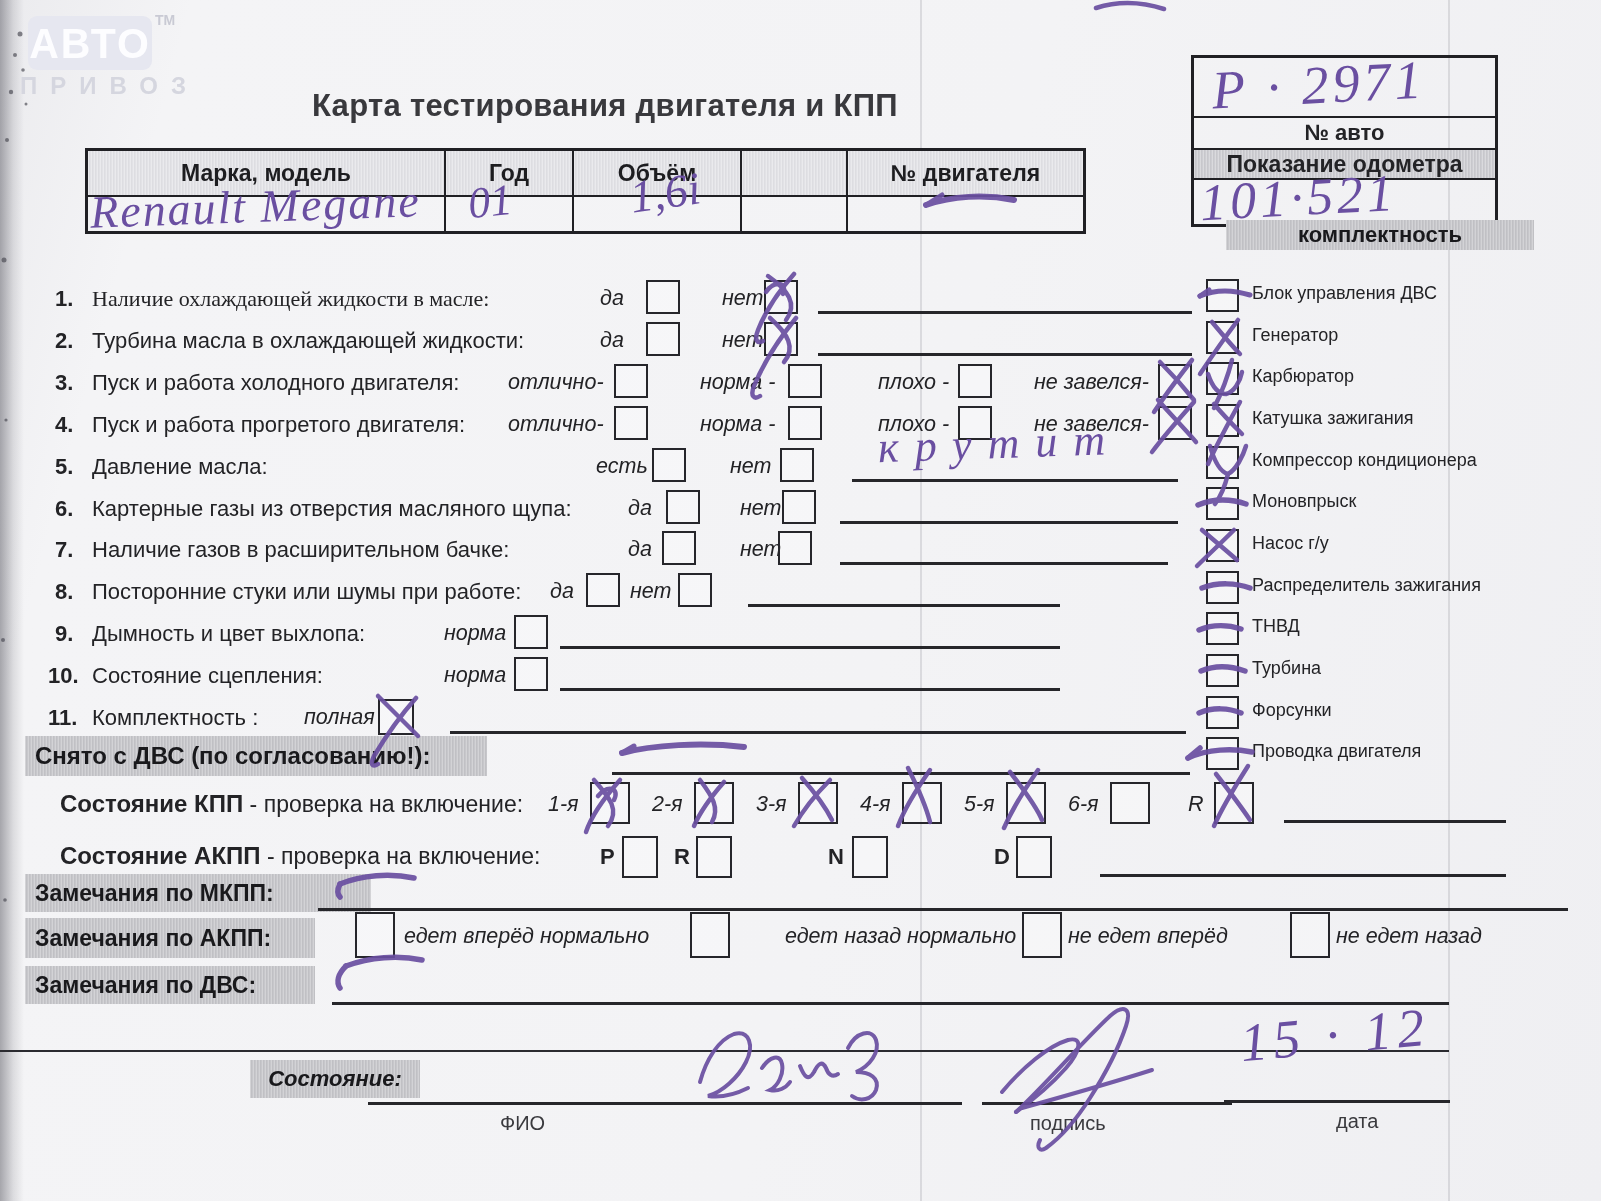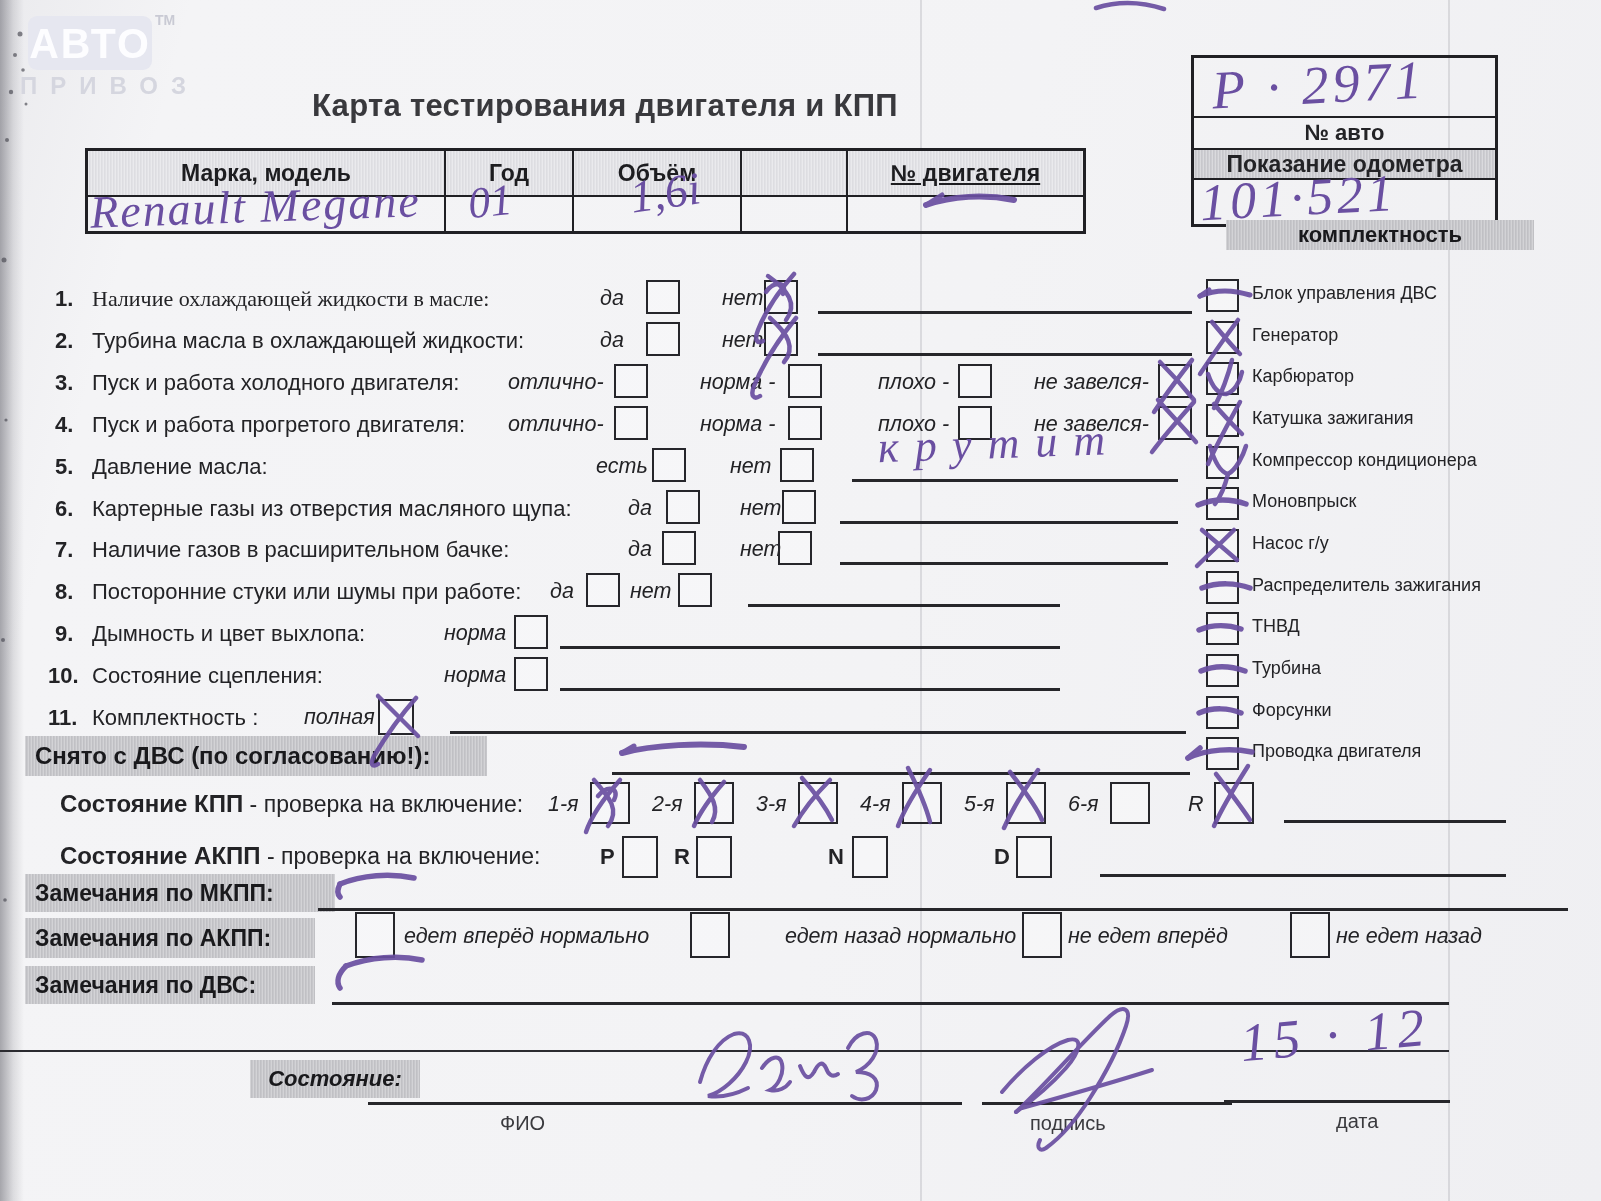--- a/index.html
+++ b/index.html
@@ -17,21 +17,21 @@
      background:#e6e7f0;display:flex;align-items:center;justify-content:center;}
   .logo-word{color:#fdfdff;font-weight:bold;font-size:41px;letter-spacing:2px;transform:scaleY(1.05);}
   .logo-tm{position:absolute;left:155px;top:12px;color:#c9cad4;font-size:14px;font-weight:bold;}
   .logo-sub{position:absolute;left:20px;top:72px;color:#d5d6df;font-size:24px;font-weight:bold;letter-spacing:13px;}
   
   .title{position:absolute;left:312px;top:88px;font-size:31px;font-weight:bold;color:#39393d;letter-spacing:.3px;}
   
   .vt{position:absolute;left:85px;top:148px;width:1001px;height:86px;border:3px solid #202024;
       display:grid;grid-template-columns:358px 128px 168px 106px 1fr;grid-template-rows:46px 1fr;box-sizing:border-box;}
   .vt>div{border-right:2.5px solid #202024;box-sizing:border-box;}
-  .vt>div:nth-child(5n){border-right:none;text-decoration:underline;}
+  .vt>div:nth-child(5n){border-right:none;}
   .vt .th{border-bottom:2.5px solid #202024;display:flex;align-items:center;justify-content:center;
       font-weight:bold;font-size:23px;color:#1d1d20;background:#e2e2e6;
       background-image:repeating-linear-gradient(90deg,rgba(255,255,255,.28) 0 1px,rgba(0,0,0,.025) 1px 2px,rgba(0,0,0,0) 2px 3px);}
   
   .od{position:absolute;left:1191px;top:55px;width:307px;height:172px;border:3px solid #202024;box-sizing:border-box;}
   .od .r1{height:58px;border-bottom:2.5px solid #202024;}
   .od .r2{height:30px;border-bottom:2.5px solid #202024;display:flex;align-items:center;justify-content:center;font-weight:bold;font-size:22px;}
   .od .r3{height:28px;border-bottom:2.5px solid #202024;display:flex;align-items:center;justify-content:center;
       font-weight:bold;font-size:23px;background:#cdcdd2;
       background-image:repeating-linear-gradient(90deg,rgba(255,255,255,.25) 0 1px,rgba(0,0,0,.03) 1px 2px,rgba(0,0,0,0) 2px 3px);}
@@ -246,21 +246,21 @@
   <span class="itm" style="left:600px;top:844px;font-weight:bold;">P</span>
   <div class="cb akpp" style="left:622px;top:836px;"></div>
   <span class="itm" style="left:674px;top:844px;font-weight:bold;">R</span>
   <div class="cb akpp" style="left:696px;top:836px;"></div>
   <span class="itm" style="left:828px;top:844px;font-weight:bold;">N</span>
   <div class="cb akpp" style="left:852px;top:836px;"></div>
   <span class="itm" style="left:994px;top:844px;font-weight:bold;">D</span>
   <div class="cb akpp" style="left:1016px;top:836px;"></div>
   <div class="line" style="left:1100px;top:874px;width:406px;"></div>
 
-  <div class="band" style="left:25px;top:874px;width:310px;height:38px;">Замечания по МКПП:</div>
+  <div class="band" style="left:25px;top:874px;width:346px;height:38px;">Замечания по МКПП:</div>
   <div class="line" style="left:318px;top:908px;width:1250px;"></div>
 
   <div class="band" style="left:25px;top:918px;width:290px;height:40px;">Замечания по АКПП:</div>
   <div class="cb tall" style="left:355px;top:912px;"></div>
   <span class="qual" style="left:404px;top:924px;">едет вперёд нормально</span>
   <div class="cb tall" style="left:690px;top:912px;"></div>
   <span class="qual" style="left:740px;top:924px;margin-left:45px;">едет назад нормально</span>
   <div class="cb tall" style="left:1022px;top:912px;"></div>
   <span class="qual" style="left:1068px;top:924px;">не едет вперёд</span>
   <div class="cb tall" style="left:1290px;top:912px;"></div>

